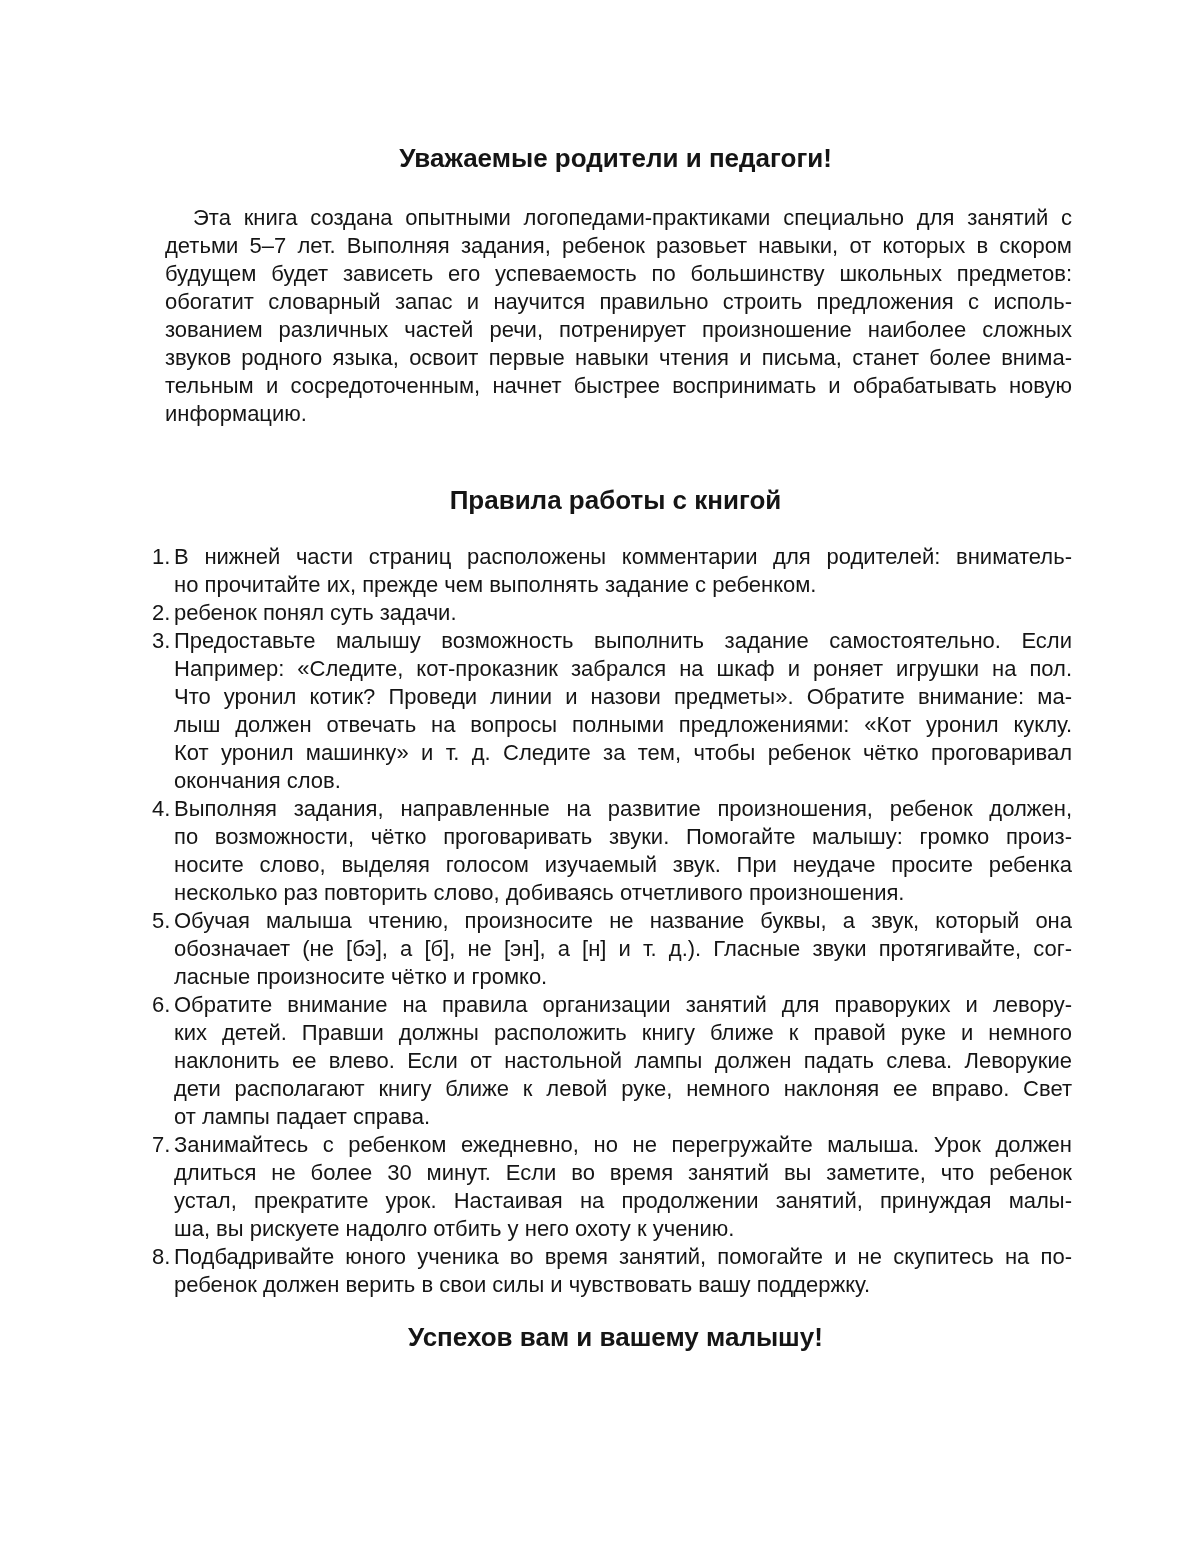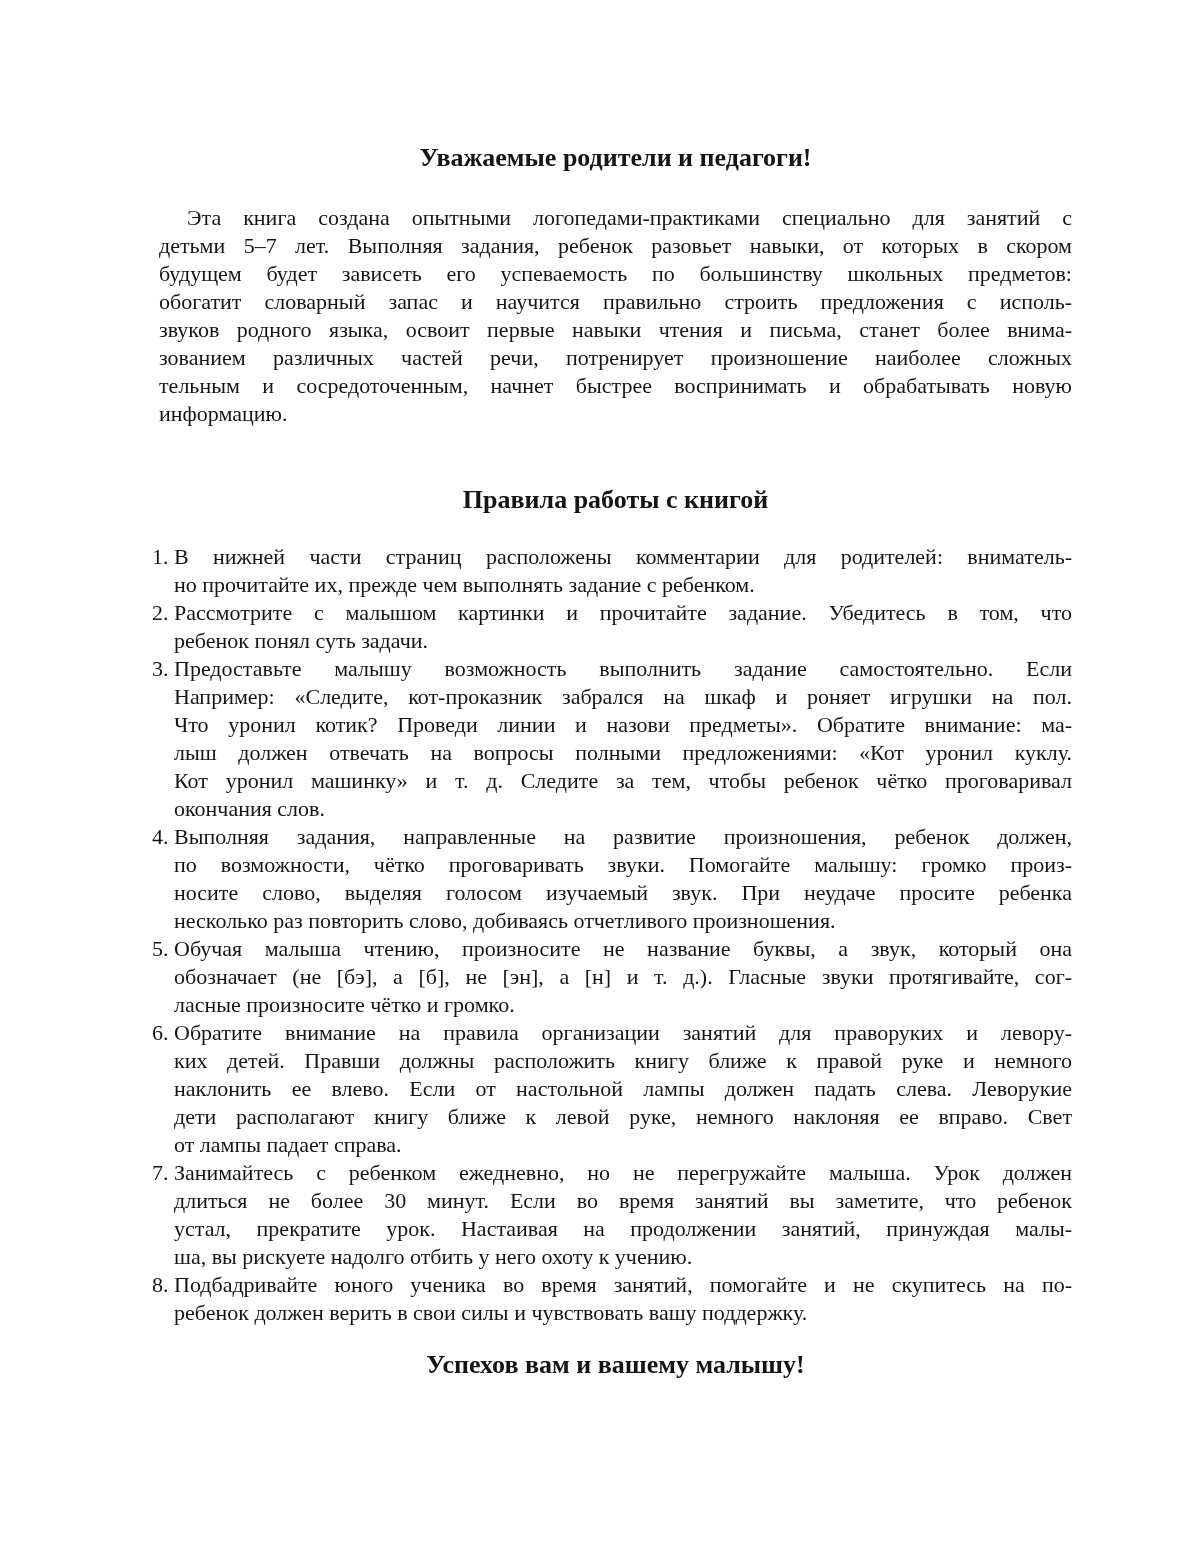--- a/index.html
+++ b/index.html
@@ -2,38 +2,38 @@
 <html lang="ru"><head>
 <meta charset="utf-8">
 <style>
   html, body { margin: 0; padding: 0; background: #ffffff; }
   #book-page {
     position: relative;
     width: 1193px;
     height: 1565px;
     background: #ffffff;
     color: #151515;
-    font-family: Liberation Serif, serif;
+    font-family: Liberation Sans, sans-serif;
     overflow: hidden;
   }
   .content {
     width: 913px;
     margin-left: 159px;
   }
   .heading {
     font-size: 26px;
     line-height: 32px;
     font-weight: bold;
     text-align: center;
     margin: 0;
   }
   #main-heading   { margin-top: 142px; }
   #section-heading{ margin-top: 56px; text-align: center; }
   #closing-heading{ margin-top: 22px; }
-  .intro { margin-top: 30px; }
+  .intro { margin-top: 30px; margin-left: 6px; }
   .rules { margin-top: 27px; }
   .tline {
     font-size: 22px;
     line-height: 28px;
     text-align: justify;
     text-align-last: justify;
     white-space: nowrap;
     overflow: hidden;
   }
   .tline.last { text-align-last: left; }
@@ -53,37 +53,36 @@
 <div id="book-page">
   <div class="content">
 
     <div id="main-heading" class="heading">Уважаемые родители и педагоги!</div>
 
     <div class="intro">
         <div class="tline indent">Эта книга создана опытными логопедами-практиками специально для занятий с</div>
         <div class="tline">детьми 5–7 лет. Выполняя задания, ребенок разовьет навыки, от которых в скором</div>
         <div class="tline">будущем будет зависеть его успеваемость по большинству школьных предметов:</div>
         <div class="tline">обогатит словарный запас и научится правильно строить предложения с исполь-</div>
+        <div class="tline">зованием различных частей речи, потренирует произношение наиболее сложных</div>
         <div class="tline">звуков родного языка, освоит первые навыки чтения и письма, станет более внима-</div>
-        <div class="tline">зованием различных частей речи, потренирует произношение наиболее сложных</div>
         <div class="tline">тельным и сосредоточенным, начнет быстрее воспринимать и обрабатывать новую</div>
         <div class="tline last">информацию.</div>
       </div>
 
     <div id="section-heading" class="heading">Правила работы с книгой</div>
 
     <div class="rules">
         <div class="rule">
           <span class="num">1.</span>
           <div class="tline">В нижней части страниц расположены комментарии для родителей: вниматель-</div>
           <div class="tline last">но прочитайте их, прежде чем выполнять задание с ребенком.</div>
         </div>
         <div class="rule">
           <span class="num">2.</span>
-          <div class="tline">Рассмотрите с малышом картинки и прочитайте задание. Убедитесь в том, что</div>
           <div class="tline last">ребенок понял суть задачи.</div>
         </div>
         <div class="rule">
           <span class="num">3.</span>
           <div class="tline">Предоставьте малышу возможность выполнить задание самостоятельно. Если</div>
           <div class="tline">Например: «Следите, кот-проказник забрался на шкаф и роняет игрушки на пол.</div>
           <div class="tline">Что уронил котик? Проведи линии и назови предметы». Обратите внимание: ма-</div>
           <div class="tline">лыш должен отвечать на вопросы полными предложениями: «Кот уронил куклу.</div>
           <div class="tline">Кот уронил машинку» и т. д. Следите за тем, чтобы ребенок чётко проговаривал</div>
           <div class="tline last">окончания слов.</div>

